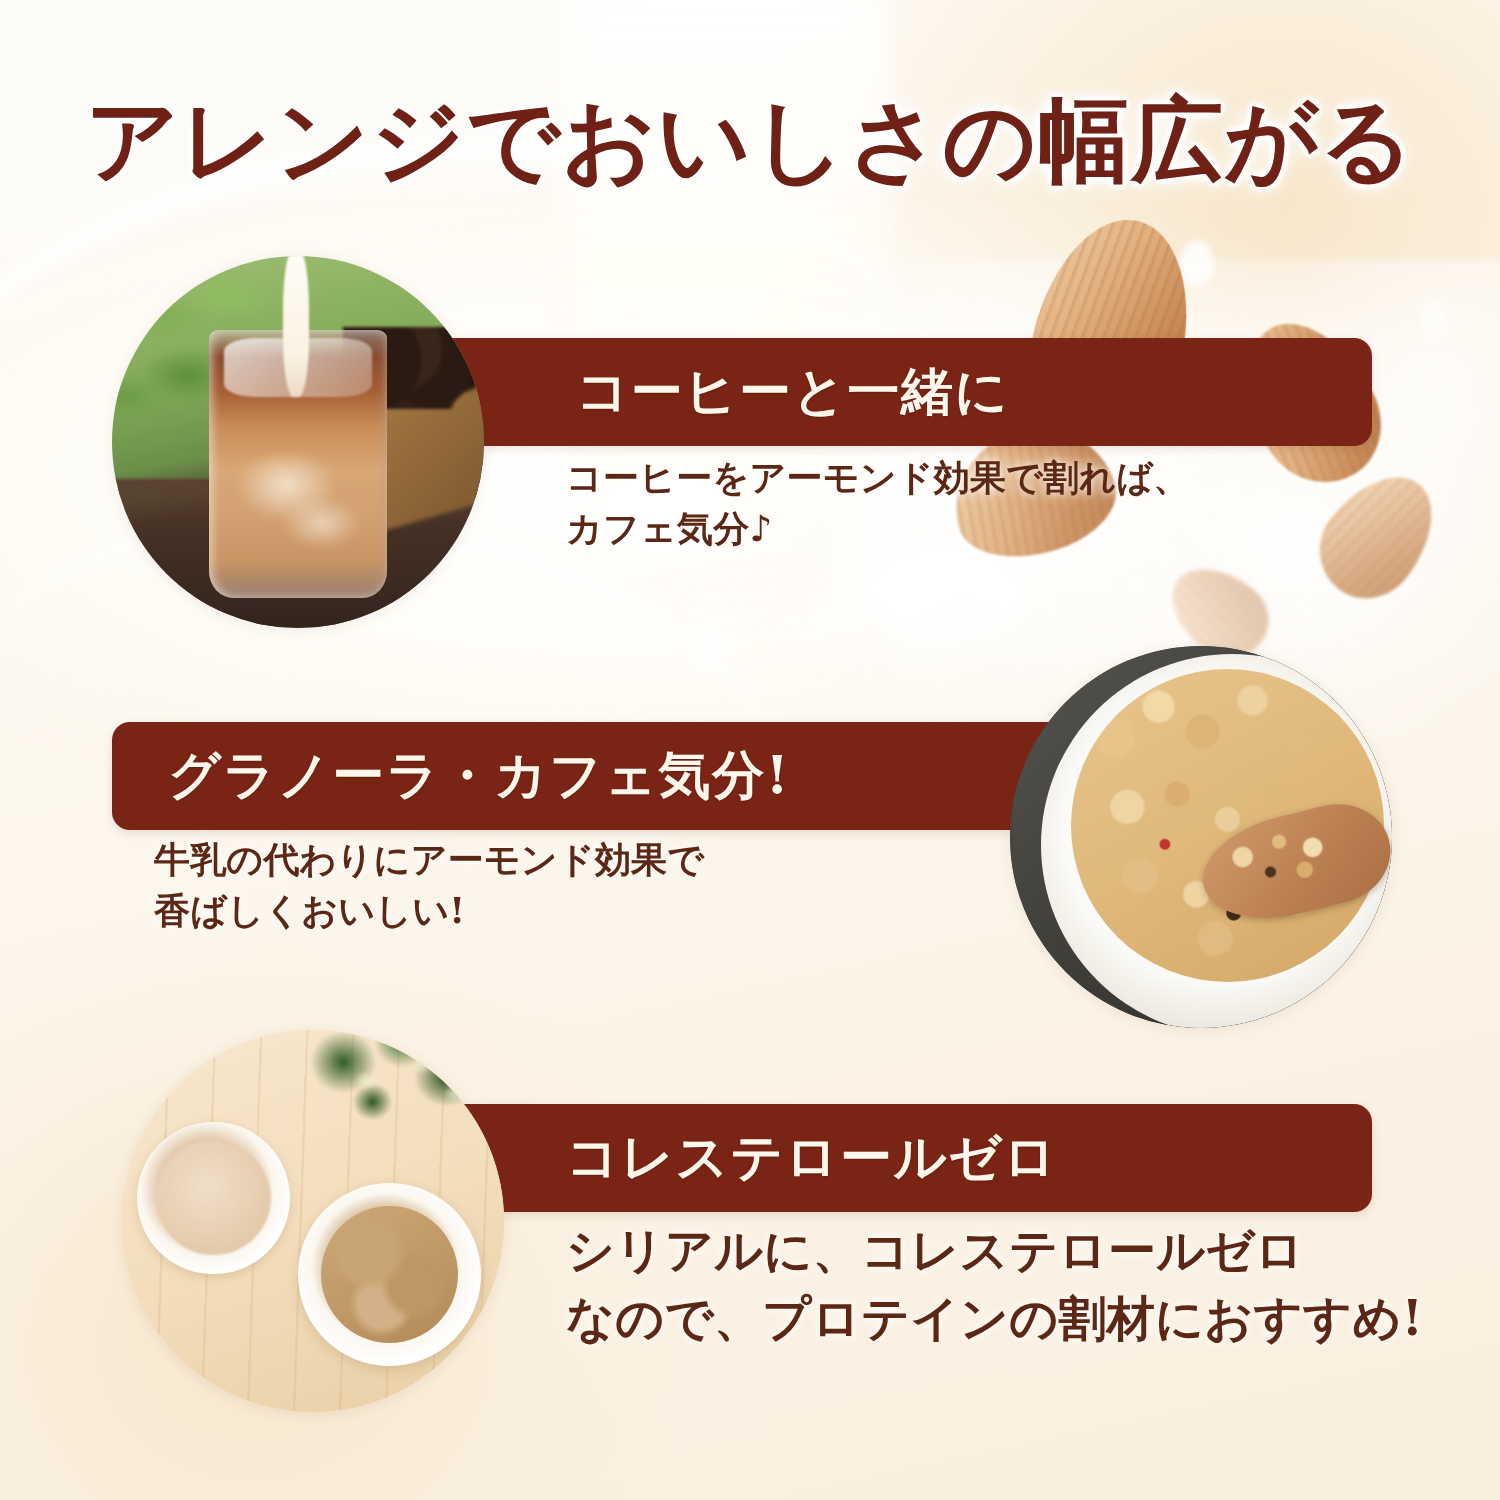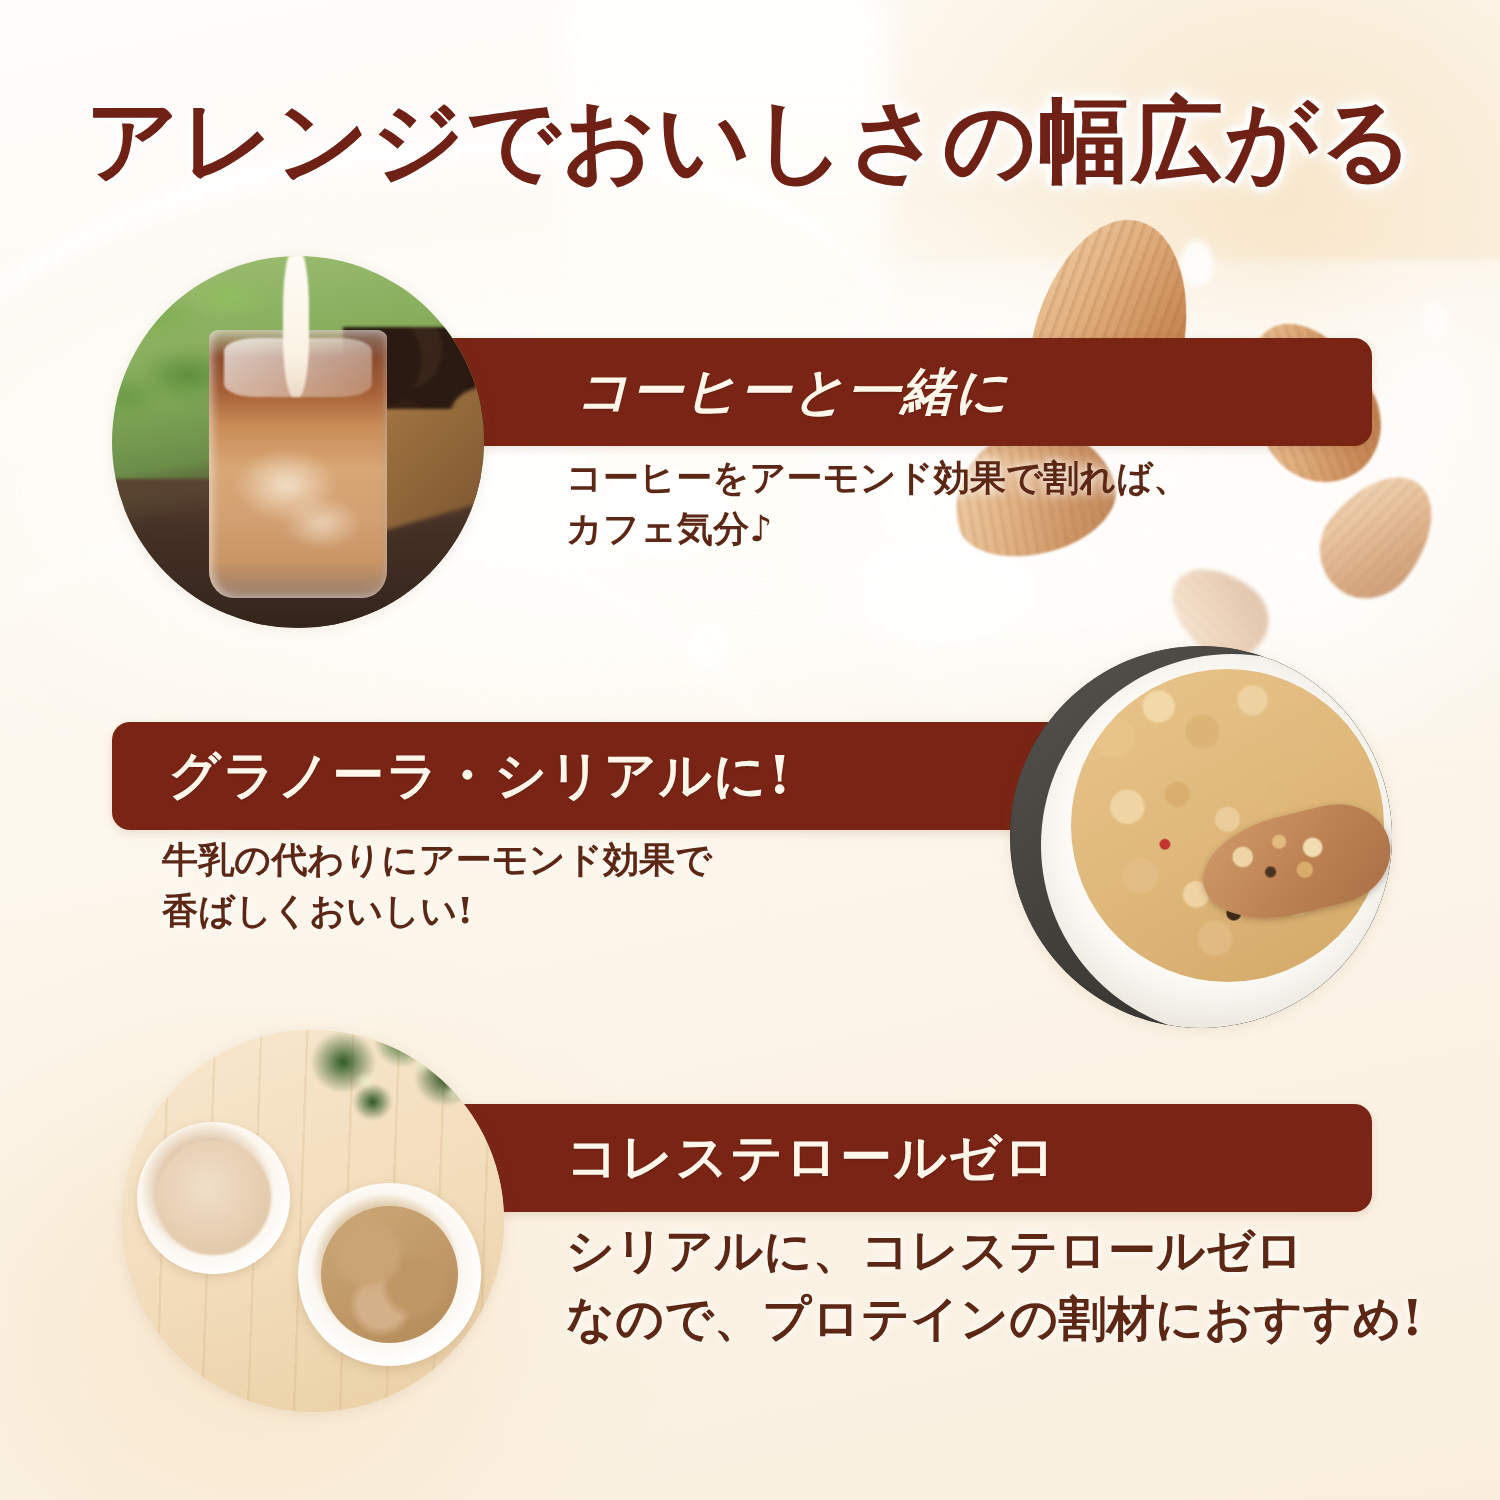--- a/index.html
+++ b/index.html
@@ -276,21 +276,21 @@
   <div class="almond a-flat"></div>
   <div class="almond a-small"></div>
   <div class="almond a-tiny"></div>
 
   <div class="title-wrap">
     <div class="title">アレンジでおいしさの幅広がる</div>
   </div>
 
   <div class="section">
     <div class="banner" style="left:436px;top:338px;width:936px;height:108px;border-radius:0 18px 18px 0;">
-      <span class="banner-label" style="margin-left:140px;font-style:italic;">コーヒーと一緒に</span>
+      <span class="banner-label" style="margin-left:140px;">コーヒーと一緒に</span>
     </div>
     <div class="body-text" style="left:566px;top:452px;width:840px;">コーヒーをアーモンド効果で割れば、
 カフェ気分♪</div>
 
     <div class="photo" style="left:112px;top:256px;width:372px;height:372px;">
       <div class="ph-inner">
         <div class="p1-bg"></div>
         <div class="p1-leaves"></div>
         <div class="p1-wood"></div>
         <div class="p1-board"></div>
@@ -298,23 +298,23 @@
         <div class="p1-glass"></div>
         <div class="p1-ice"></div>
         <div class="p1-swirl"></div>
         <div class="p1-pour"></div>
       </div>
     </div>
   </div>
 
   <div class="section">
     <div class="banner" style="left:112px;top:722px;width:936px;height:108px;border-radius:18px 0 0 18px;">
-      <span class="banner-label" style="margin-left:56px;">グラノーラ・シリアルに!</span>
-    </div>
-    <div class="body-text" style="left:162px;top:834px;width:880px;">牛乳の代わりにアーモンド効果で
+      <span class="banner-label" style="margin-left:56px;">グラノーラ・カフェ気分!</span>
+    </div>
+    <div class="body-text" style="left:154px;top:834px;width:880px;">牛乳の代わりにアーモンド効果で
 香ばしくおいしい!</div>
 
     <div class="photo" style="left:1010px;top:646px;width:382px;height:382px;">
       <div class="ph-inner">
         <div class="p2-bg"></div>
         <div class="p2-table"></div>
         <div class="p2-bowl"></div>
         <div class="p2-granola"></div>
         <div class="p2-spoon"></div>
         <div class="p2-spoon-heap"></div>

